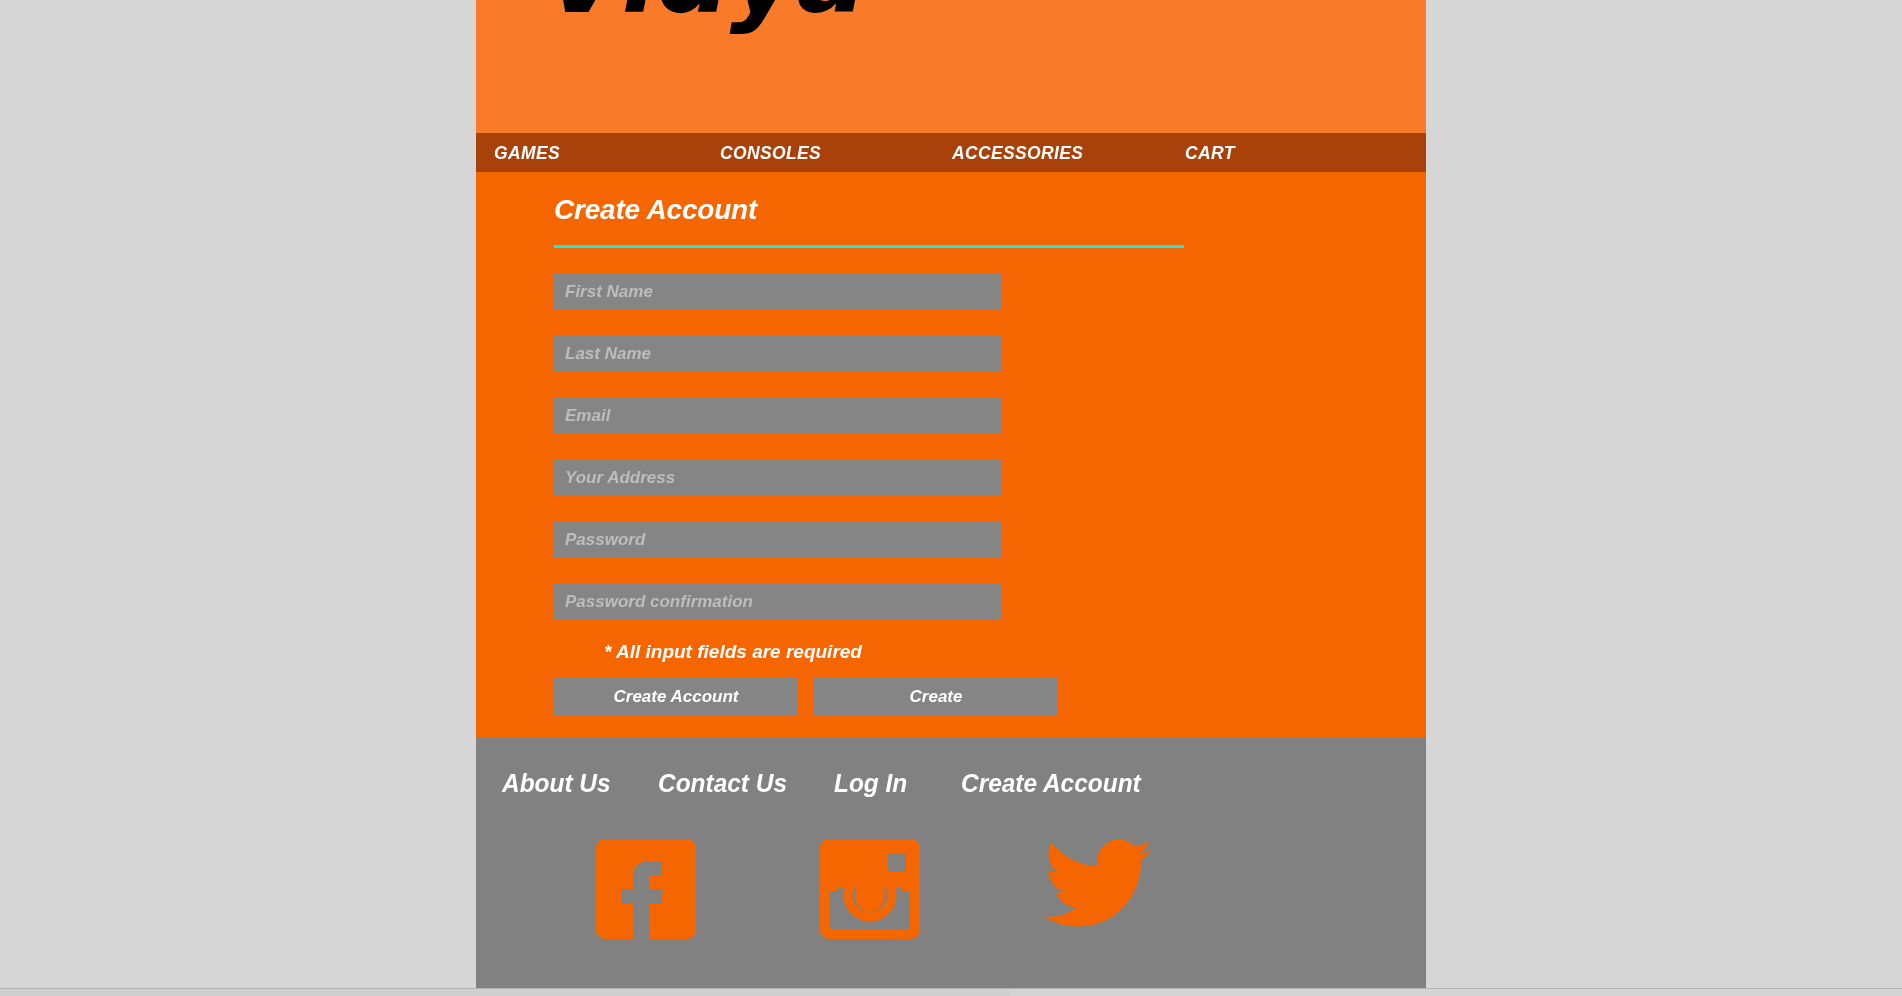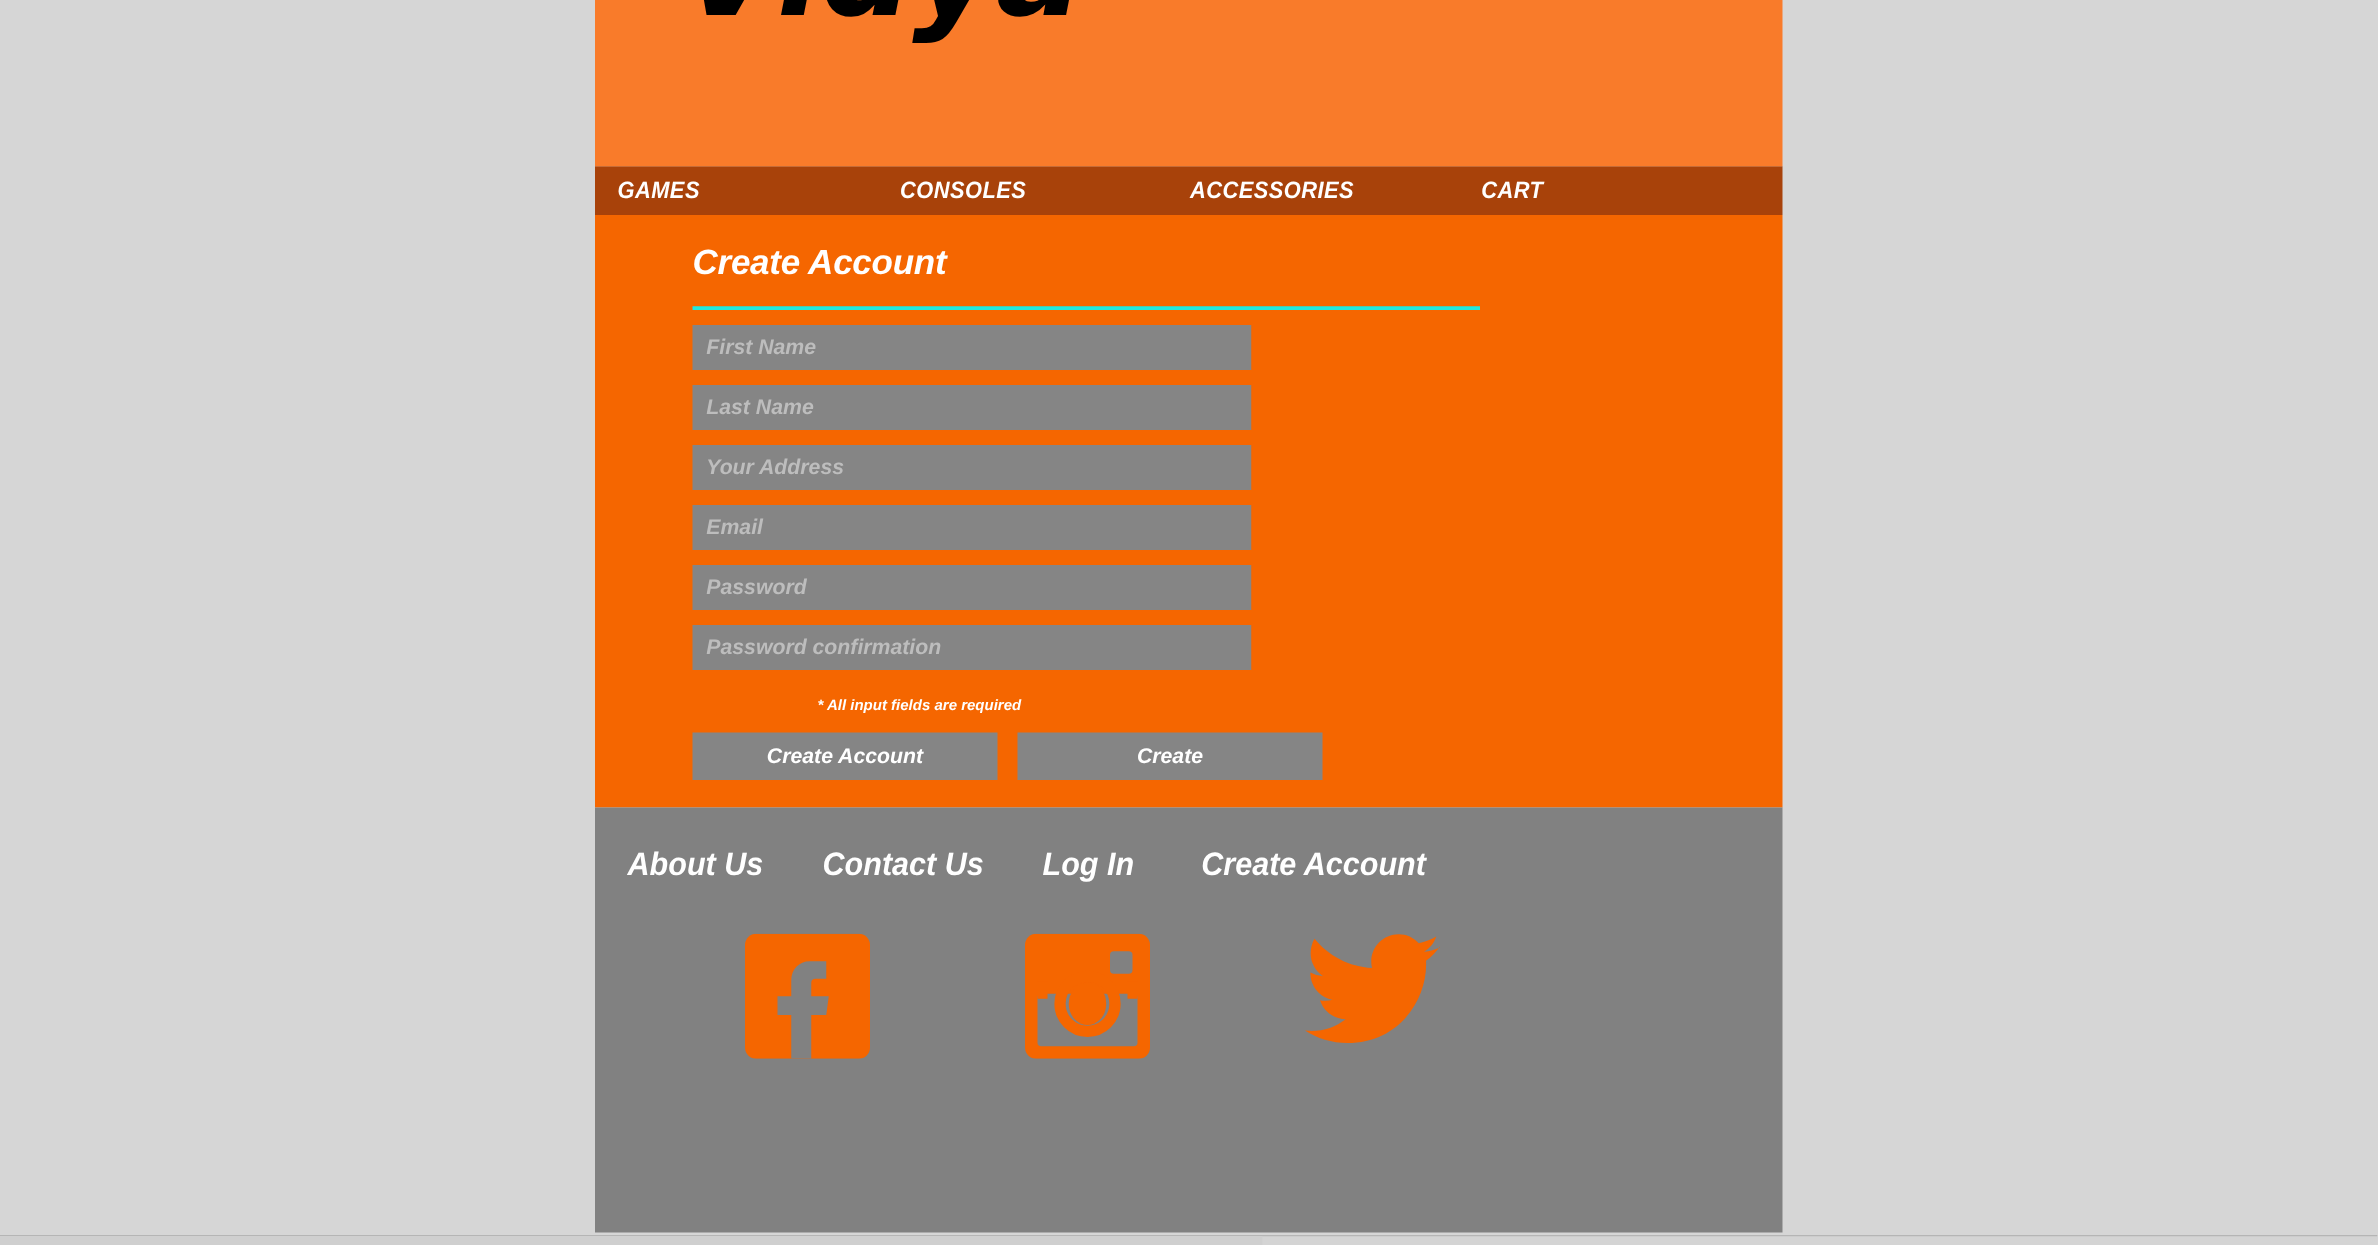--- a/index.html
+++ b/index.html
@@ -107,21 +107,21 @@
     margin-top: 19px;
     width: 630px;
     height: 3px;
     background: #20e8e0;
   }
 
   .field {
     display: block;
     width: 447px;
     height: 36px;
-    margin-top: 12px;
+    margin-top: 26px;
     background: #858585;
     border: none;
     outline: none;
     padding: 0 11px;
     color: #ffffff;
     font-family: "Liberation Sans", sans-serif;
     font-style: italic;
     font-weight: 700;
     font-size: 17px;
   }
@@ -130,26 +130,26 @@
     font-family: "Liberation Sans", sans-serif;
     font-style: italic;
     font-weight: 700;
     font-size: 17px;
     opacity: 1;
   }
   #field-first { }
 
   #required-note {
     margin-top: 21px;
-    margin-left: 100px;
-    color: #ffffff;
-    font-family: "Liberation Sans", sans-serif;
-    font-style: italic;
-    font-weight: 700;
-    font-size: 12px;
+    margin-left: 50px;
+    color: #ffffff;
+    font-family: "Liberation Sans", sans-serif;
+    font-style: italic;
+    font-weight: 700;
+    font-size: 19px;
   }
 
   #button-row {
     margin-top: 15px;
     display: flex;
     gap: 16px;
   }
   .form-btn {
     height: 38px;
     background: #858585;
@@ -249,23 +249,23 @@
       <div id="form-wrap">
 
         <h1 id="page-title">Create Account</h1>
 
         <div id="title-rule"></div>
 
         <input class="field" id="field-first" type="text" placeholder="First Name" style="">
 
         <input class="field" type="text" placeholder="Last Name" style="">
 
+        <input class="field" type="email" placeholder="Email" style="">
+
         <input class="field" type="text" placeholder="Your Address" style="">
-
-        <input class="field" type="email" placeholder="Email" style="">
 
         <input class="field" type="password" placeholder="Password" style="">
 
         <input class="field" type="password" placeholder="Password confirmation" style="">
 
         <div id="required-note">* All input fields are required</div>
 
         <div id="button-row">
           <button class="form-btn" id="btn-create">Create Account</button>
           <button class="form-btn" id="btn-reset">Create</button>

